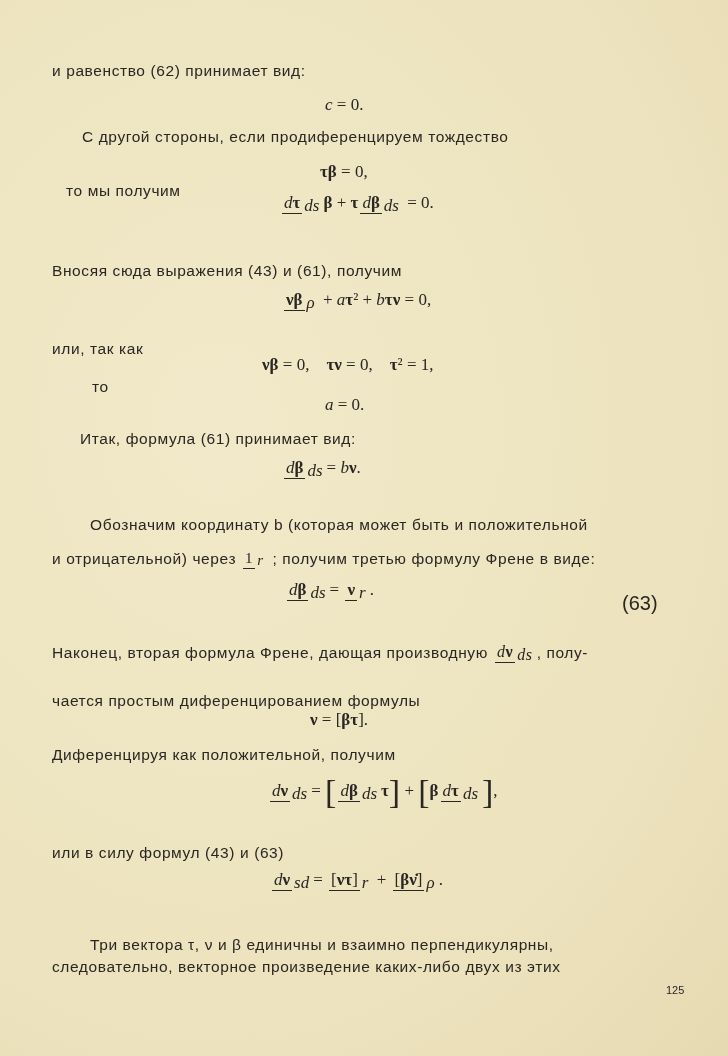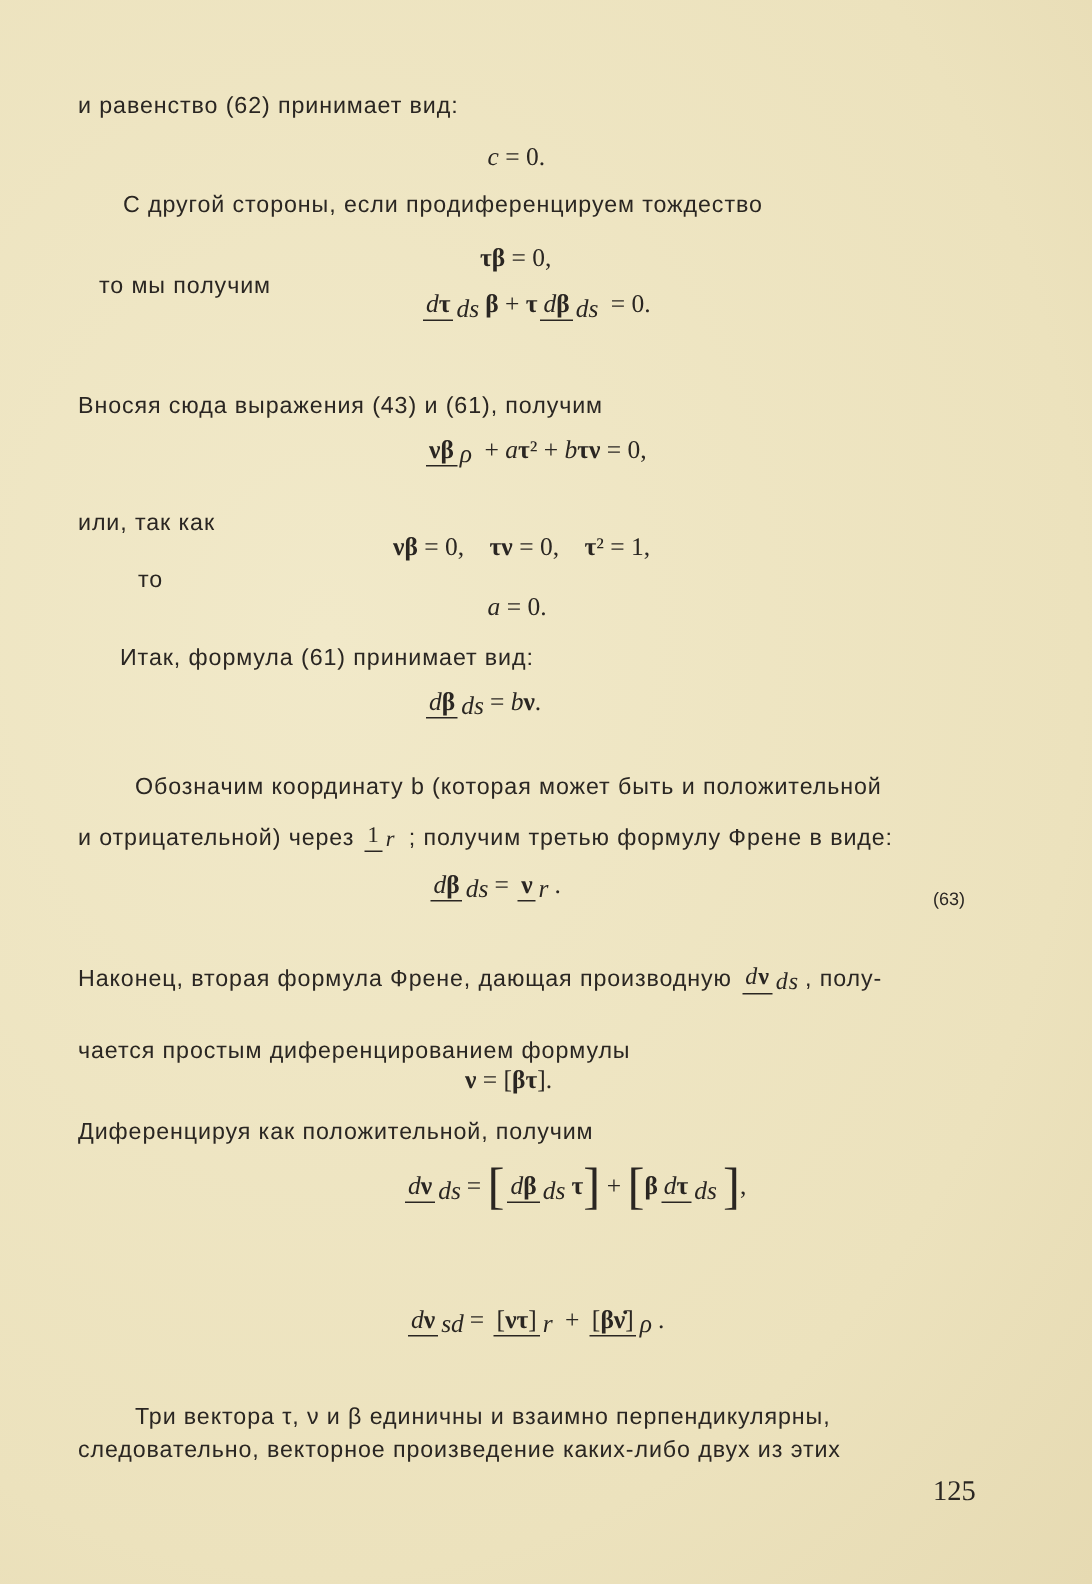--- a/index.html
+++ b/index.html
@@ -13,22 +13,22 @@
   }
   .page { position: absolute; left: 0; top: 0; width: 600px; height: 1056px; }
   .p { position: absolute; font-size: 15.5px; letter-spacing: 0.6px; white-space: nowrap; font-family: "Liberation Sans", "DejaVu Sans", sans-serif; }
   .m { position: absolute; font-size: 17px; white-space: nowrap; font-family: "Liberation Serif", "DejaVu Serif", serif; }
   .m i { font-style: italic; }
   .m b { font-weight: bold; }
   .frac { display: inline-flex; align-items: center; vertical-align: middle; margin: 0 2px; line-height: 1; }
   .frac .num { padding: 0 2px 2px; border-bottom: 1.2px solid #2a2622; }
   .frac .den { padding: 2px 2px 0; }
   .br { font-size: 34px; font-weight: 300; vertical-align: middle; line-height: 1; }
-  .eqno { position: absolute; font-size: 12px; font-family: "Liberation Sans", sans-serif; }
-  .pgno { position: absolute; font-size: 19px; font-family: Liberation Serif, serif; }
+  .eqno { position: absolute; font-size: 20px; font-family: "Liberation Sans", sans-serif; }
+  .pgno { position: absolute; font-size: 11px; font-family: Liberation Sans, sans-serif; margin-left: 44px; }
 </style>
 </head>
 <body>
 
 <div class="page">
 
   <div class="p" style="left:52px;top:62px;">и равенство (62) принимает вид:</div>
 
   <div class="m" style="left:325px;top:95px;"><i>c</i> = 0.</div>
 
@@ -116,20 +116,21 @@
         <span class="den"><i>ds</i></span>
       </span>= <span class="br">[</span><span class="frac">
         <span class="num"><i>d</i><b>β</b></span>
         <span class="den"><i>ds</i></span>
       </span><b>τ</b><span class="br">]</span> + <span class="br">[</span><b>β</b><span class="frac">
         <span class="num"><i>d</i><b>τ</b></span>
         <span class="den"><i>ds</i></span>
       </span><span class="br">]</span>,
   </div>
 
+  <div class="p" style="left:52px;top:844px;">или в силу формул (43) и (63)</div>
 
   <div class="m" style="left:270px;top:870px;">
     <span class="frac">
         <span class="num"><i>d</i><b>ν</b></span>
         <span class="den"><i>sd</i></span>
       </span>= <span class="frac">
         <span class="num">[<b>ντ</b>]</span>
         <span class="den"><i>r</i></span>
       </span> + <span class="frac">
         <span class="num">[<b>βν̇</b>]</span>

